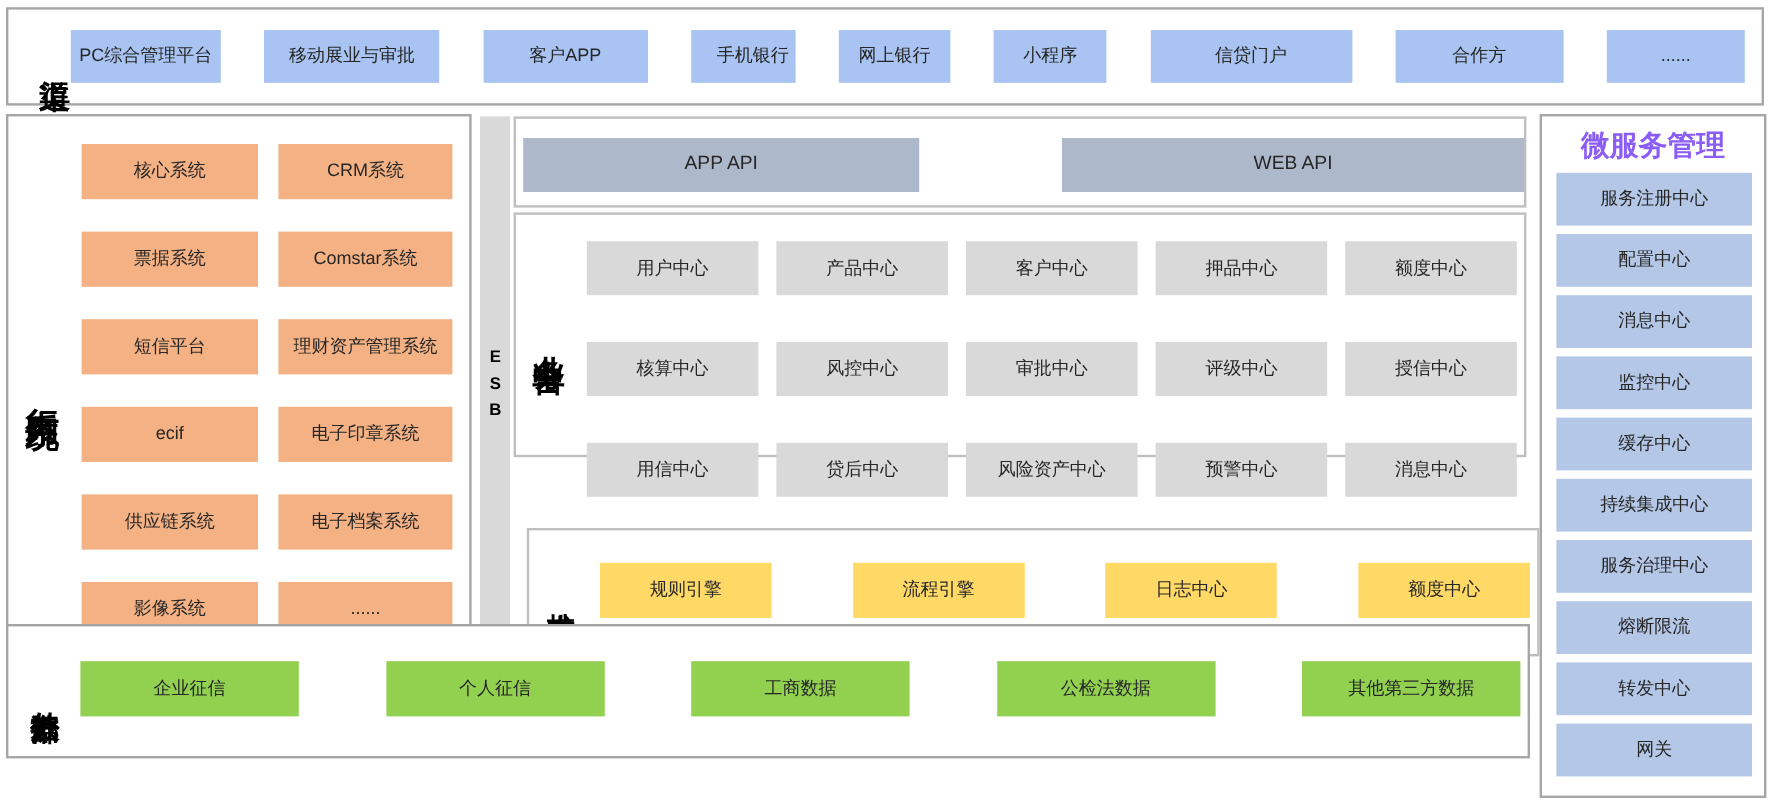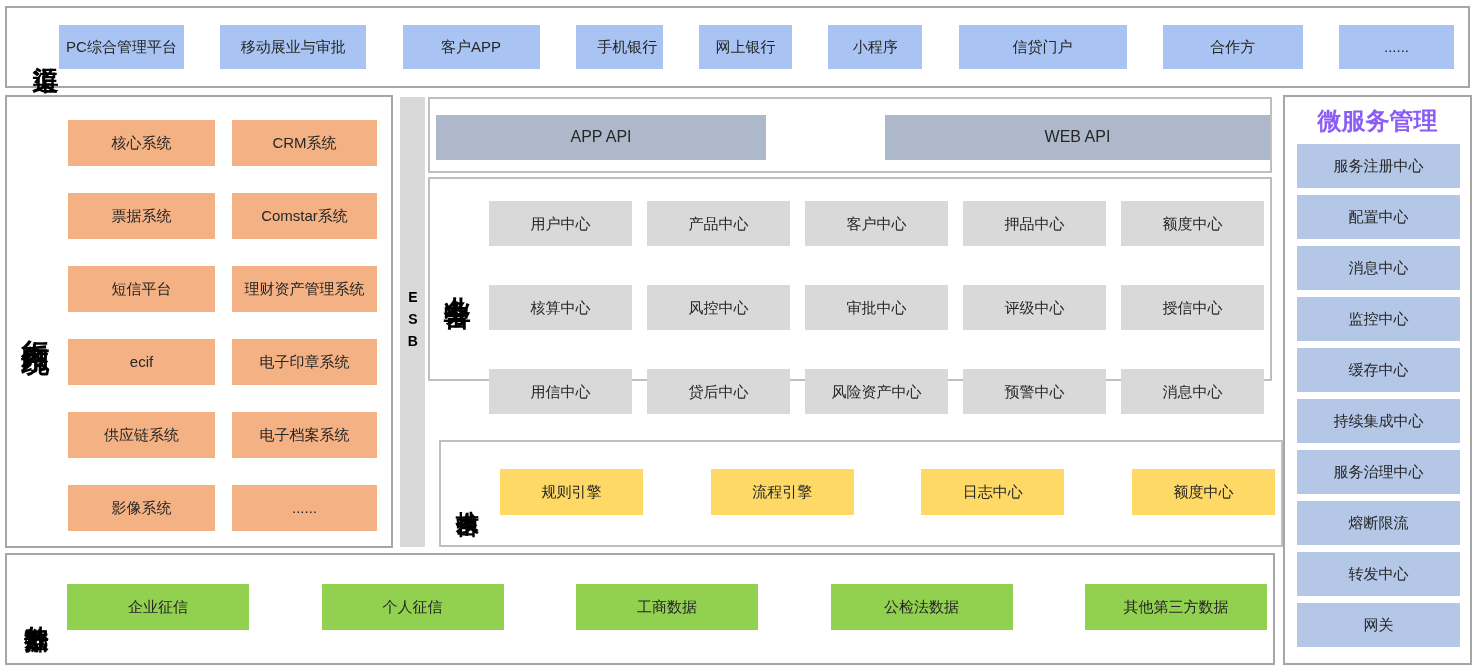--- a/index.html
+++ b/index.html
@@ -80,21 +80,21 @@
   .tech-row .box{width:143px;height:46px;background:var(--yellow);}
 
   
   #micro{left:1283px;top:95px;width:189px;height:570px;}
   #micro .title{font-size:24px;font-weight:bold;color:#8b5cf6;text-align:center;margin-top:8px;}
   .micro-col{position:absolute;left:12px;top:47px;width:163px;
     display:flex;flex-direction:column;gap:7px;}
   .micro-col .box{height:44px;background:var(--micro-blue);}
 
   
-  #external{left:5px;top:553px;width:1270px;height:112px;}
+  #external{left:5px;top:520px;width:1270px;height:112px;}
   #external .v-label{position:absolute;left:8px;top:0;height:100%;
     display:flex;align-items:center;justify-content:center;font-size:24px;width:44px;letter-spacing:1px;}
   .external-row{position:absolute;left:60px;top:29px;width:1200px;
     display:flex;justify-content:space-between;}
   .external-row .box{width:182px;height:46px;background:var(--green);}
 </style>
 </head>
 <body>
 
 <div id="channels" class="panel">

